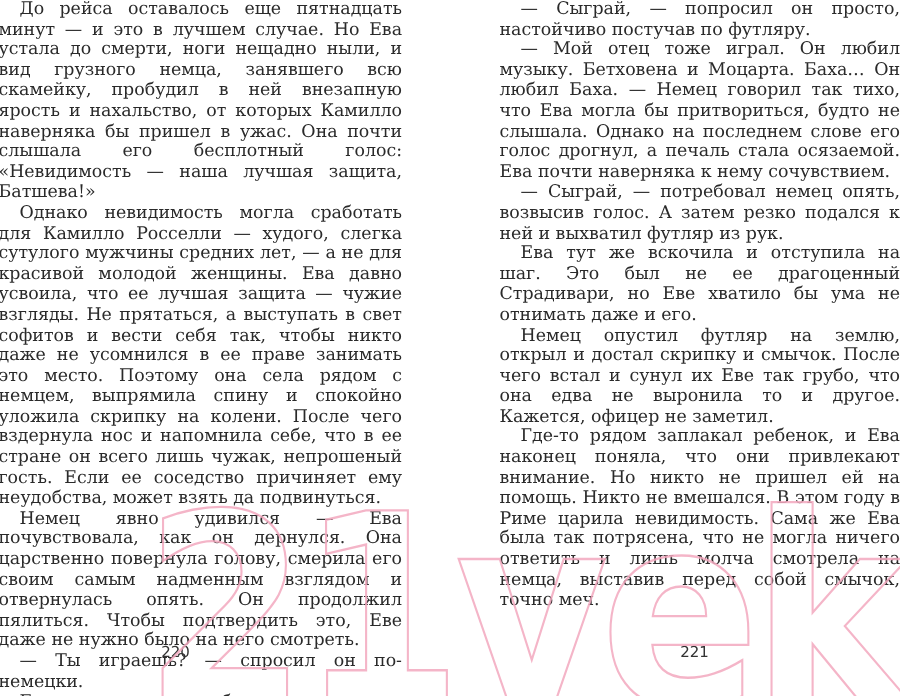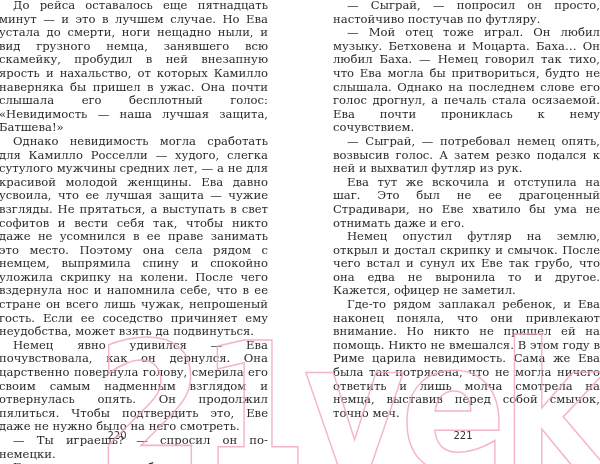--- a/index.html
+++ b/index.html
@@ -53,21 +53,21 @@
     <p>— Ты играешь? — спросил он по-немецки.</p>
     <p>Ева притворилась, будто не поняла. Немец вздохнул, наклонился и постучал по футляру скрипки.</p>
 
   </div>
   <div class="pnum">220</div>
 </div>
 
 <div class="page right">
   <div class="text">
     <p>— Сыграй, — попросил он просто, настойчиво постучав по футляру.</p>
-    <p>— Мой отец тоже играл. Он любил музыку. Бетховена и Моцарта. Баха… Он любил Баха. — Немец говорил так тихо, что Ева могла бы притвориться, будто не слышала. Однако на последнем слове его голос дрогнул, а печаль стала осязаемой. Ева почти прониклась к нему сочувствием.</p>
+    <p>— Мой отец тоже играл. Он любил музыку. Бетховена и Моцарта. Баха… Он любил Баха. — Немец говорил так тихо, что Ева могла бы притвориться, будто не слышала. Однако на последнем слове его голос дрогнул, а печаль стала осязаемой. Ева почти наверняка к нему сочувствием.</p>
     <p>— Сыграй, — потребовал немец опять, возвысив голос. А затем резко подался к ней и выхватил футляр из рук.</p>
     <p>Ева тут же вскочила и отступила на шаг. Это был не ее драгоценный Страдивари, но Еве хватило бы ума не отнимать даже и его.</p>
     <p>Немец опустил футляр на землю, открыл и достал скрипку и смычок. После чего встал и сунул их Еве так грубо, что она едва не выронила то и другое. Кажется, офицер не заметил.</p>
     <p>Где-то рядом заплакал ребенок, и Ева наконец поняла, что они привлекают внимание. Но никто не пришел ей на помощь. Никто не вмешался. В этом году в Риме царила невидимость. Сама же Ева была так потрясена, что не могла ничего ответить и лишь молча смотрела на немца, выставив перед собой смычок, точно меч.</p>
 
   </div>
   <div class="pnum">221</div>
 </div>
 
 <div class="watermark">21vek.by</div>

